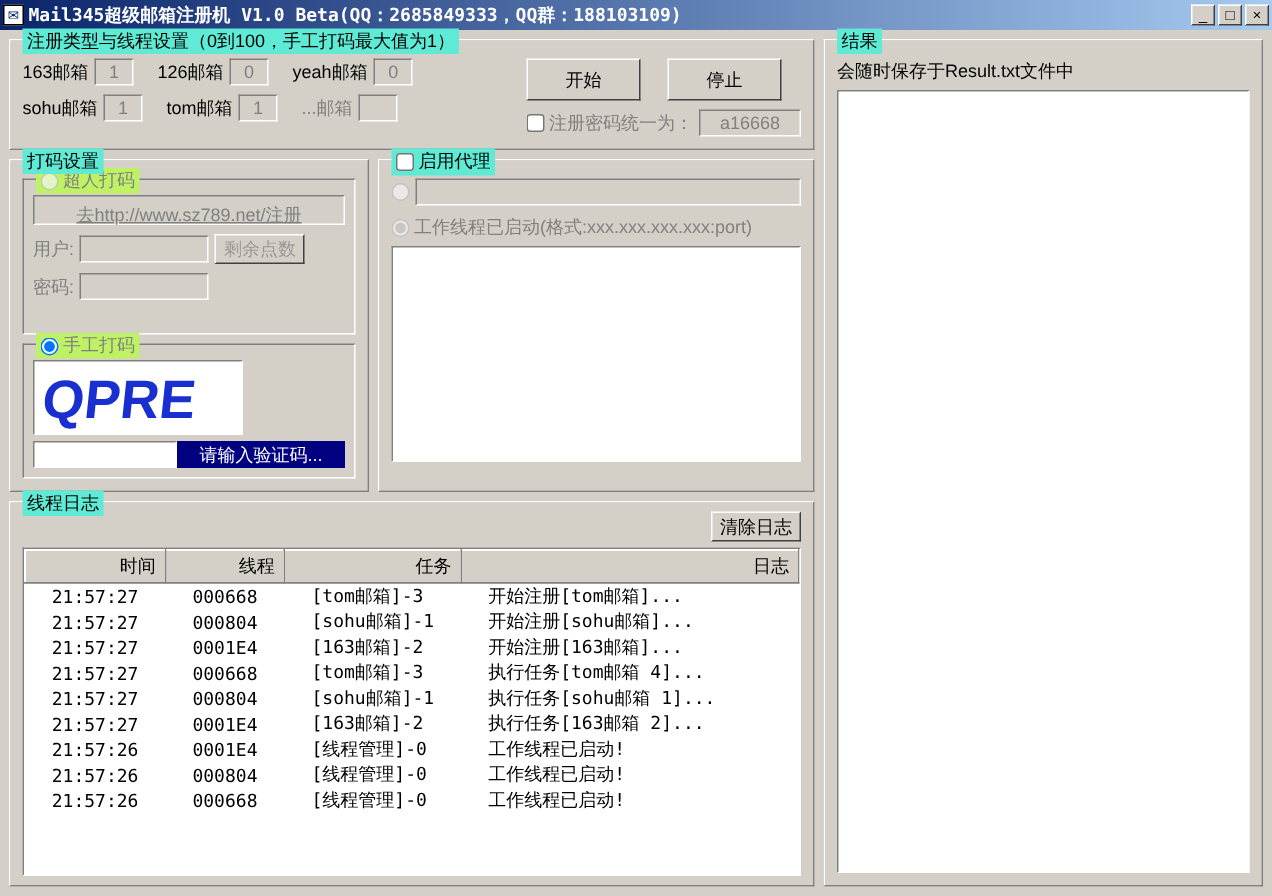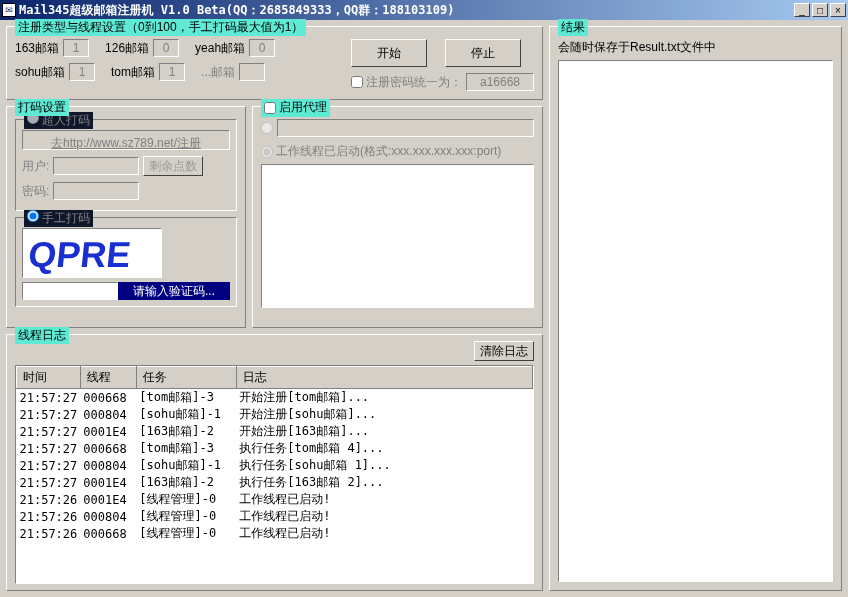--- a/index.html
+++ b/index.html
@@ -28,36 +28,36 @@
 .txt.dis { background: #d4d0c8; color: #808080; }
 
 .btn { height: 28px; min-width: 76px; background: #d4d0c8; border: 1px solid #fff; border-right-color: #404040; border-bottom-color: #404040; cursor: pointer; font-size: 12px; font-family: inherit; }
 .btn.small { height: 20px; min-width: 60px; }
 .btn.link { background: #d4d0c8; border: 1px solid #808080; border-right-color:#fff; border-bottom-color:#fff; color: #808080; height: 20px; min-width: auto; padding: 4px 6px; cursor: default; text-decoration: underline; }
 
 .midrow { display: flex; gap: 6px; }
 .midrow > .groupbox { flex: 1; }
 
 .subgroup { border: 1px solid #808080; border-right-color:#fff; border-bottom-color:#fff; position: relative; padding: 10px 6px 6px 6px; margin-bottom: 6px; }
-.subgroup > .legend { position: absolute; top: -8px; left: 8px; background: #0f172a; padding: 0 3px; display: flex; gap: 3px; color: #808080; }
+.subgroup > .legend { position: absolute; top: -8px; left: 8px; background: #bef264; padding: 0 3px; display: flex; align-items: center; gap: 3px; color: #808080; }
 .subgroup > .legend input { margin: 0; }
 
 .captcha-img { width: 140px; height: 50px; background: #fff; border: 1px solid #808080; border-right-color:#fff; border-bottom-color:#fff; display: flex; align-items: center; justify-content: center; }
 .captcha-img svg { width: 130px; height: 44px; }
 .captcha-row { display: flex; gap: 0; margin-top: 4px; }
 .captcha-row .txt { width: 96px; }
 .captcha-row .sub { flex: 1; background: #000080; color: #fff; height: 18px; display: flex; align-items: center; justify-content: center; font-size: 12px; cursor: pointer; }
 
 .proxy-area { border: 1px solid #808080; border-right-color:#fff; border-bottom-color:#fff; background: #fff; height: 144px; margin-top: 4px; }
 
 .loggroup { flex: 1; display: flex; flex-direction: column; padding-bottom: 6px; }
 .logtable { flex: 1; border: 1px solid #808080; border-right-color:#fff; border-bottom-color:#fff; background: #fff; overflow: auto; font-family: "SimSun", monospace; font-size: 12px; }
 .logtable table { width: 100%; border-collapse: collapse; }
-.logtable th { background: #d4d0c8; border: 1px solid #fff; border-right-color: #808080; border-bottom-color: #808080; text-align: left; padding: 2px 6px; font-weight: normal; position: sticky; top: 0; }
-.logtable td { padding: 0 3px; white-space: nowrap; }
+.logtable th { background: #d4d0c8; border: 1px solid #fff; border-right-color: #808080; border-bottom-color: #808080; text-align: right; padding: 2px 6px; font-weight: normal; position: sticky; top: 0; }
+.logtable td { padding: 0 18px; white-space: nowrap; }
 
 .result-area { flex: 1; border: 1px solid #808080; border-right-color:#fff; border-bottom-color:#fff; background: #fff; }
 
 .chk { display: inline-flex; align-items: center; gap: 3px; }
 input[type=checkbox], input[type=radio] { width: 12px; height: 12px; }
 .disabled-txt { color: #808080; }
 </style>
 </head>
 <body>
 
@@ -125,21 +125,21 @@
               <span>超人打码</span>
             </span>
           <div class="row">
               <button class="btn link" style="width:100%;">去http://www.sz789.net/注册</button>
             </div>
           <div class="row">
             <span class="lbl disabled-txt">用户:</span>
             <input class="txt dis" style="width: 86px;" disabled="">
             <button class="btn small" style="min-width:60px" disabled="">剩余点数</button>
           </div>
-          <div class="row" style="margin-bottom:4px;">
+          <div class="row" style="margin-bottom:16px;">
             <span class="lbl disabled-txt">密码:</span>
             <input class="txt dis" style="width: 86px;" disabled="">
           </div>
         </div>
 
         <div class="subgroup" style="margin-bottom:0;">
           <span class="legend">
               <input type="radio" checked="" style="">
               <span>手工打码</span>
             </span>

